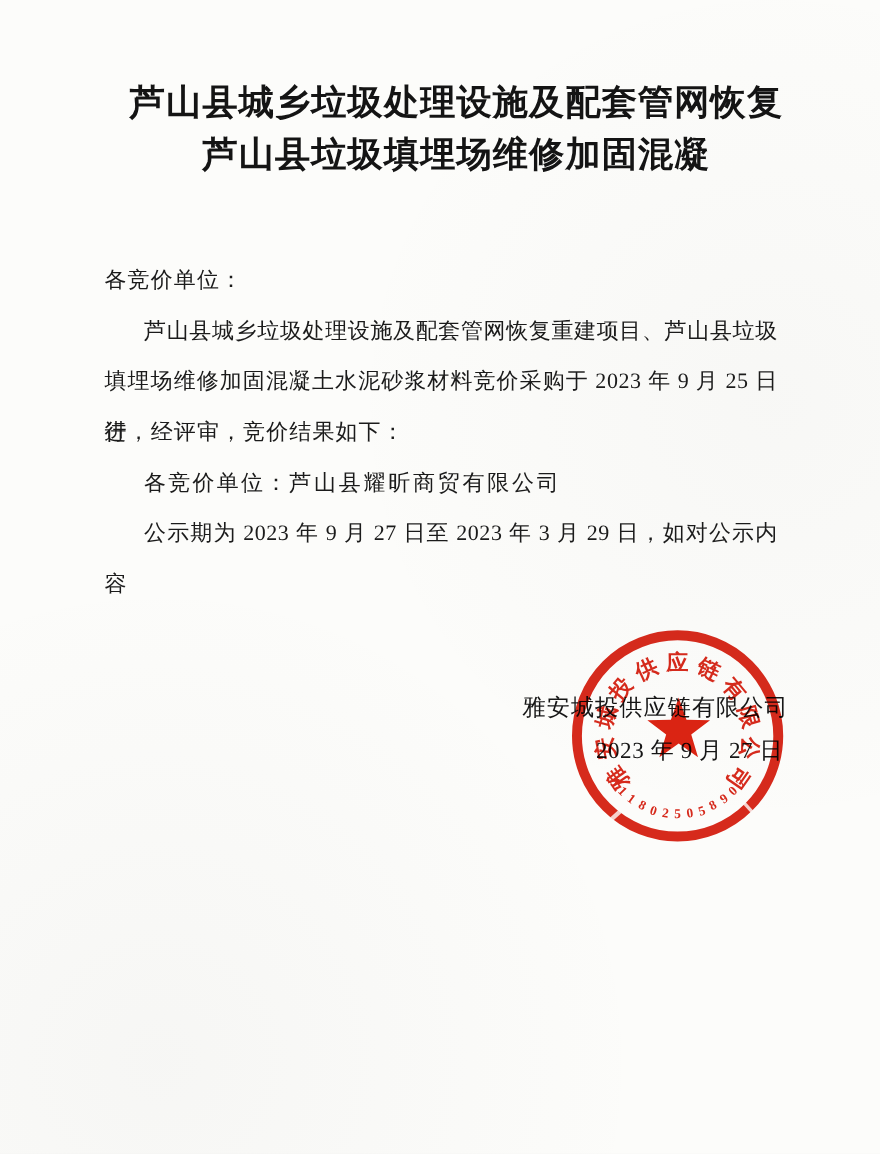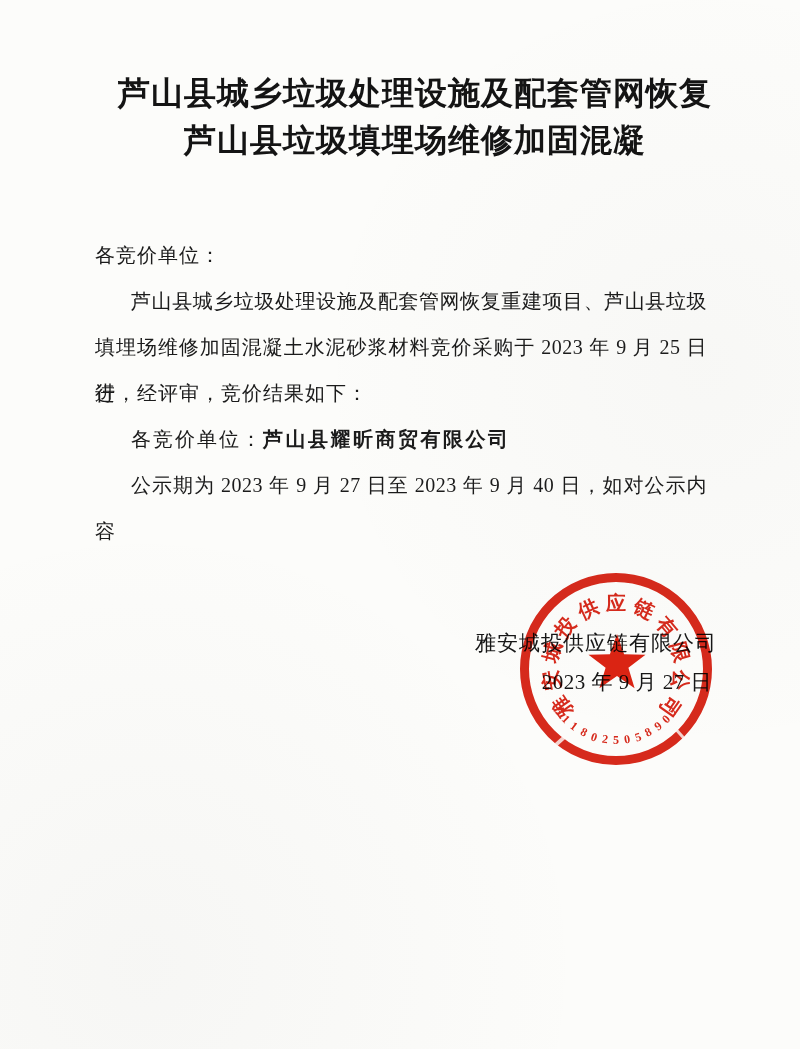--- a/index.html
+++ b/index.html
@@ -41,21 +41,21 @@
     height: 46px;
     letter-spacing: 1px;
   }
   .just {
     text-align: justify;
     text-align-last: justify;
     letter-spacing: 0.5px;
   }
   .indent { text-indent: 36px; }
   .winner-label { letter-spacing: 2px; }
-  .winner-name { font-weight: 700; letter-spacing: 2.5px; }
+  .winner-name { font-weight: 400; letter-spacing: 2.5px; }
   .signature-line {
     position: absolute;
     top: 629px;
     right: 83px;
     font-size: 21px;
     letter-spacing: 1px;
     color: #161616;
   }
   .date-line {
     position: absolute;
@@ -112,21 +112,21 @@
     <div>芦山县城乡垃圾处理设施及配套管网恢复</div>
     <div>芦山县垃圾填埋场维修加固混凝</div>
   </h1>
 
   <div class="body-block">
     <div class="bline">各竞价单位：</div>
     <div class="bline indent just">芦山县城乡垃圾处理设施及配套管网恢复重建项目、芦山县垃圾</div>
     <div class="bline just">填埋场维修加固混凝土水泥砂浆材料竞价采购于 2023 年 9 月 25 日进</div>
     <div class="bline">行，经评审，竞价结果如下：</div>
     <div class="bline indent"><span class="winner-label">各竞价单位：</span><span class="winner-name">芦山县耀昕商贸有限公司</span></div>
-    <div class="bline indent just">公示期为 2023 年 9 月 27 日至 2023 年 9 月 40 日，如对公示内容</div>
+    <div class="bline indent just">公示期为 2023 年 9 月 27 日至 2023 年 3 月 29 日，如对公示内容</div>
   </div>
 
   <div class="signature-line">雅安城投供应链有限公司</div>
   <div class="date-line">2023 年 9 月 27 日</div>
 
   <div class="seal">
     <svg class="seal-star" width="66" height="66" viewBox="-33 -33 66 66">
       <polygon id="seal-star-poly" points="0,-30 7.1,-9.7 28.5,-9.3 11.4,3.7 17.6,24.3 0,12 -17.6,24.3 -11.4,3.7 -28.5,-9.3 -7.1,-9.7" fill="#de2413"></polygon>
     </svg>
     <div class="scratch scratch-a"></div>

